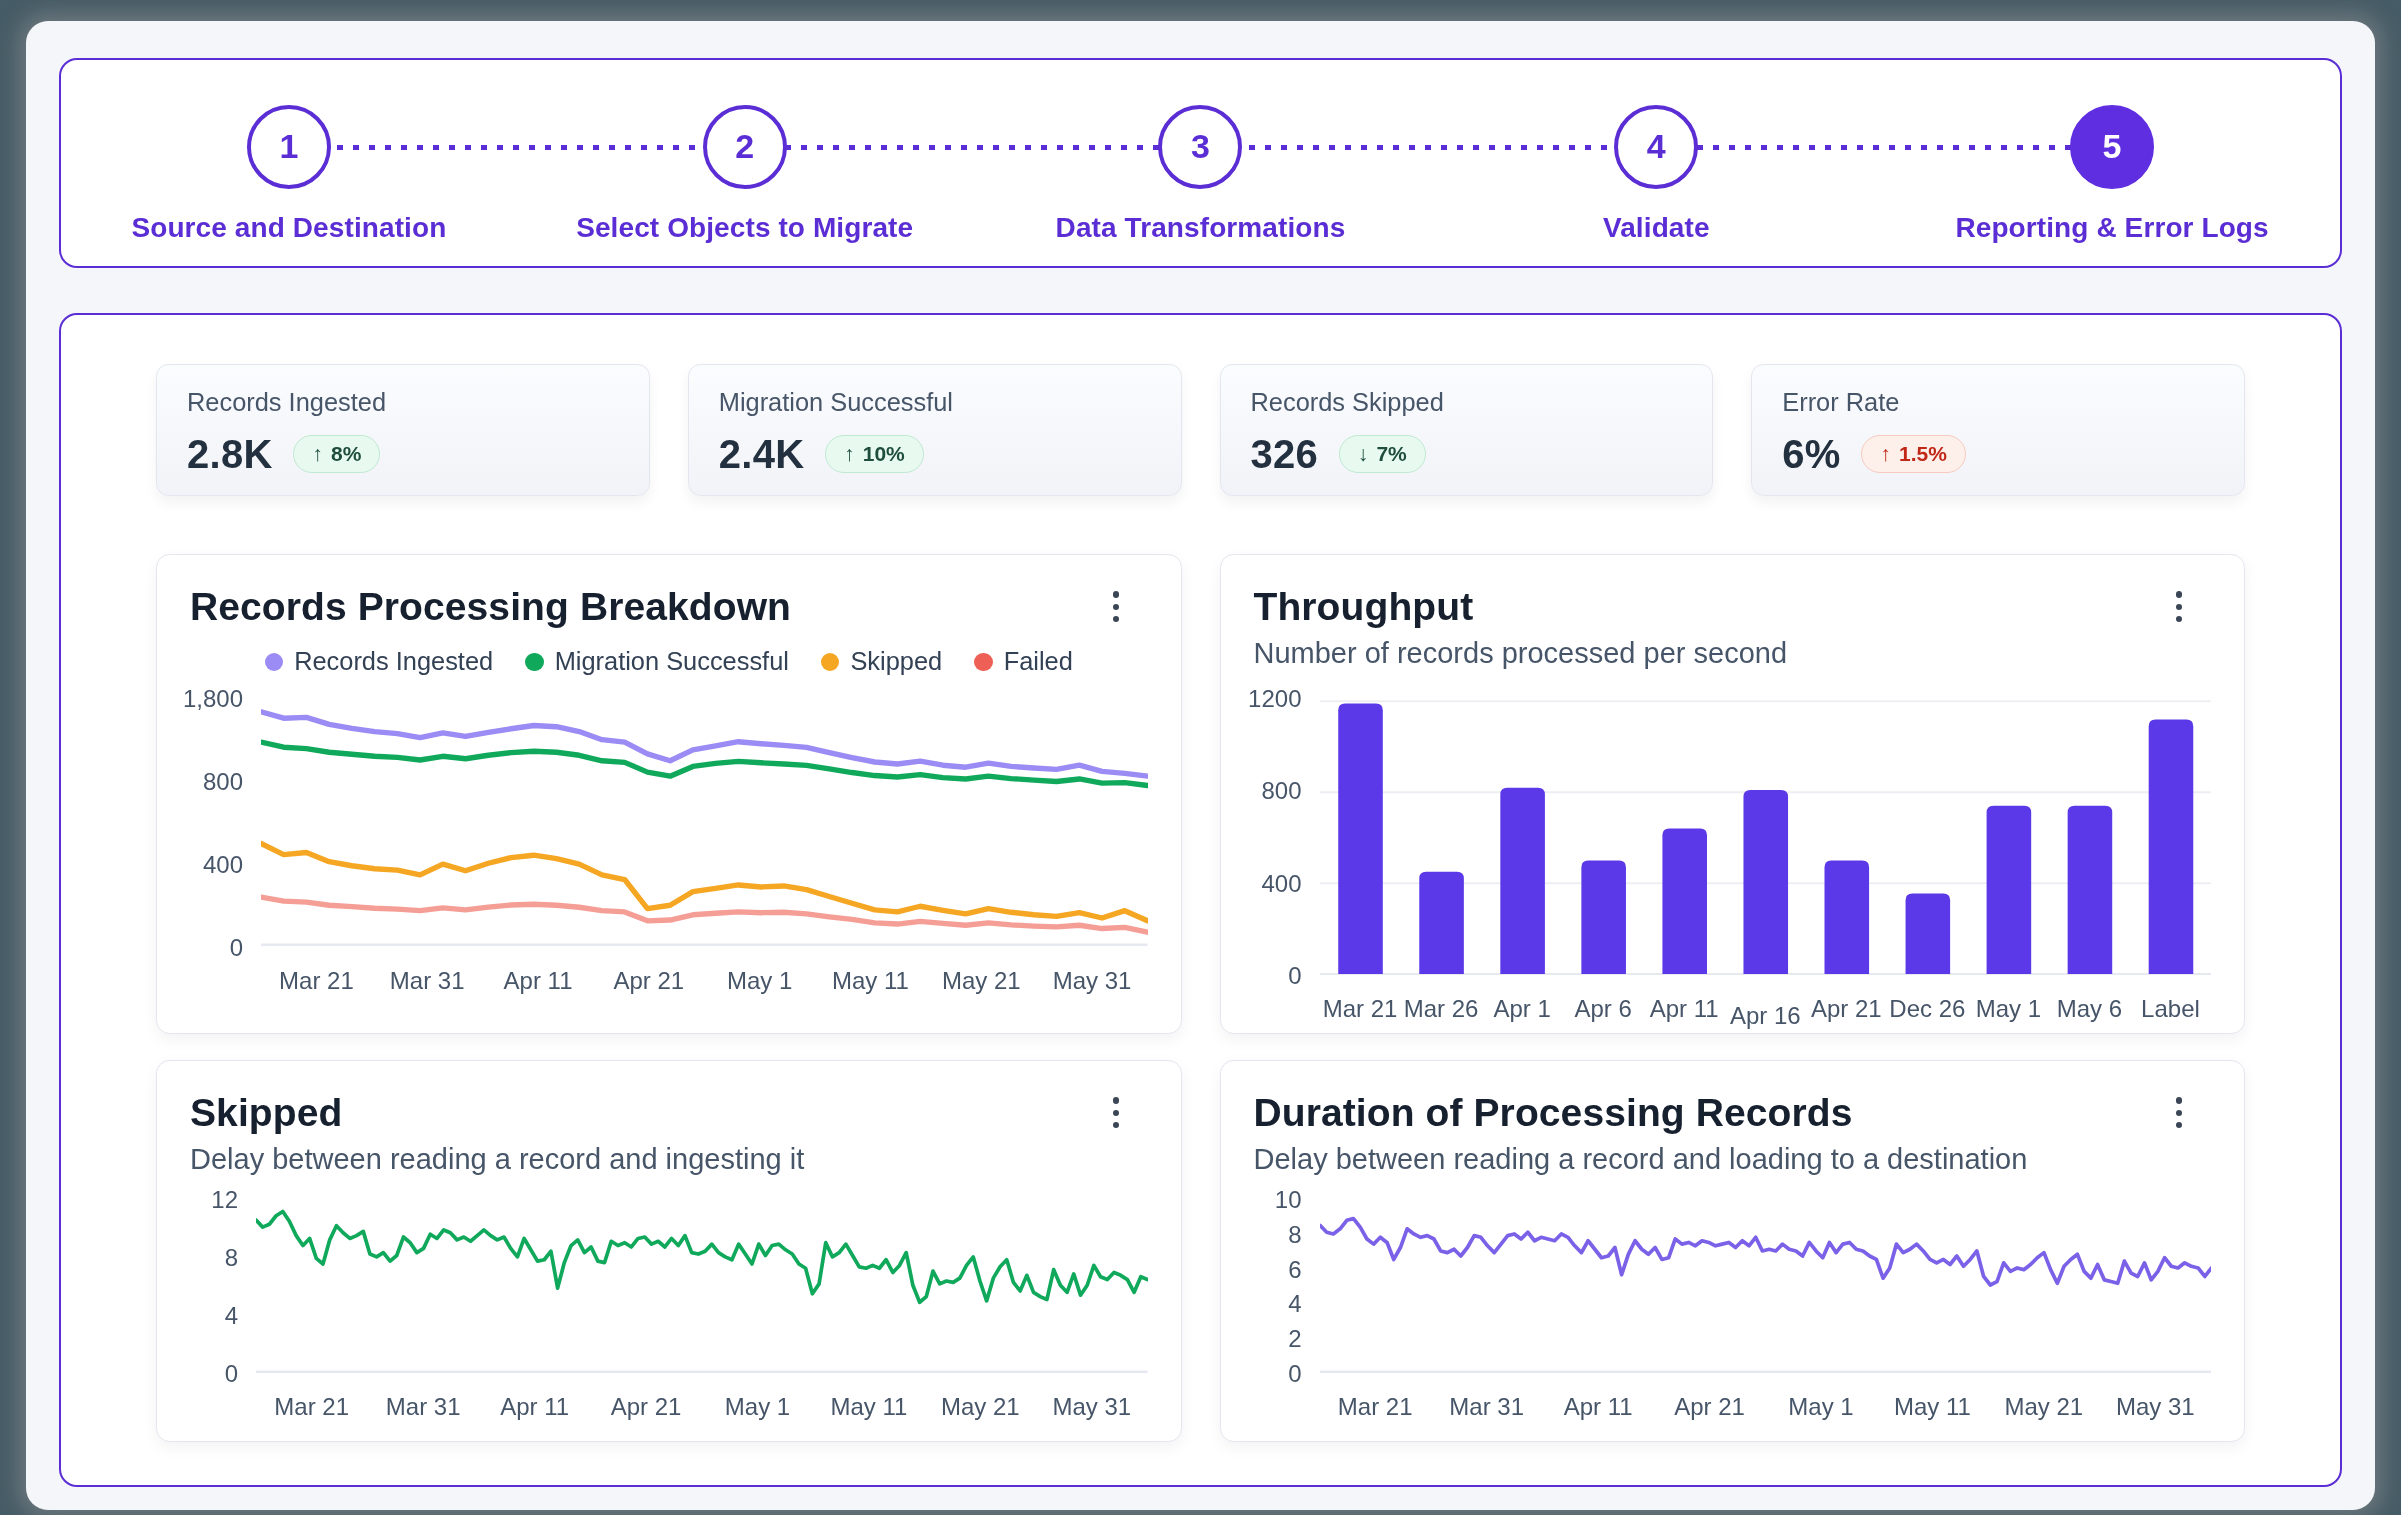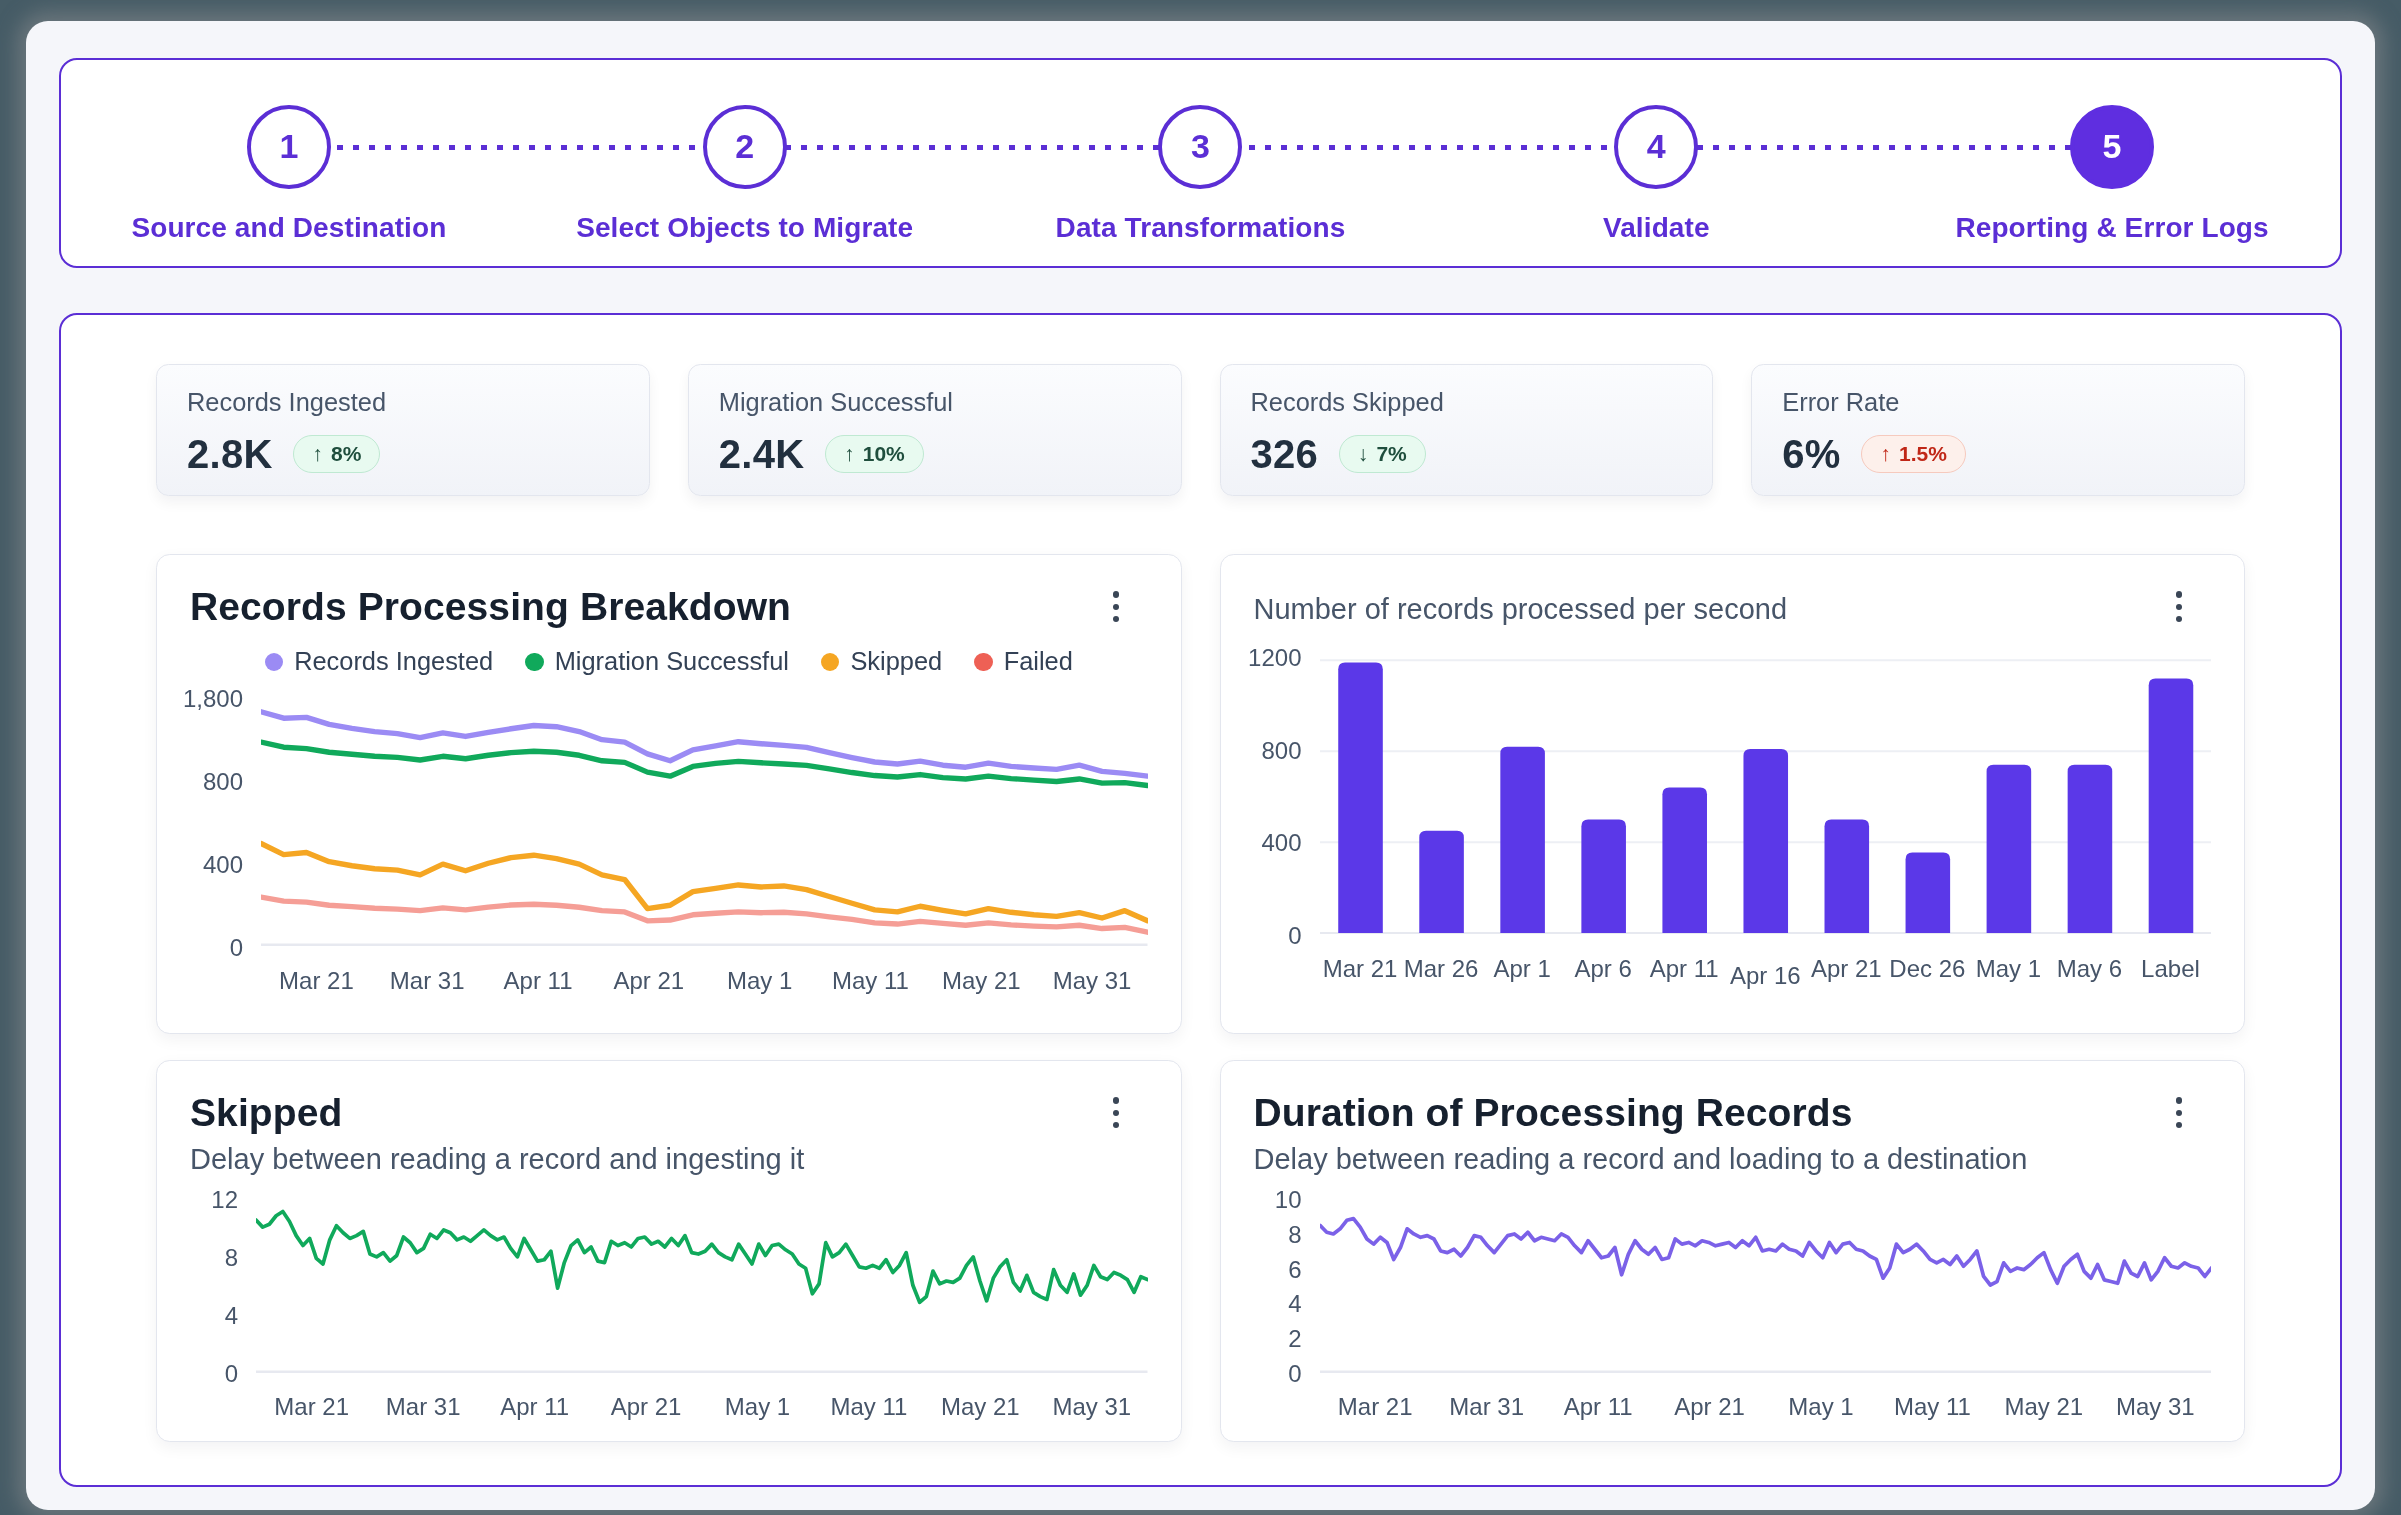--- a/index.html
+++ b/index.html
@@ -245,20 +245,21 @@
               <span class="xtick" style="left: 56.25%;">May 1</span>
               <span class="xtick" style="left: 68.75%;">May 11</span>
               <span class="xtick" style="left: 81.25%;">May 21</span>
               <span class="xtick" style="left: 93.75%;">May 31</span>
             </div>
         </div>
 
         <div class="chart-card">
           <div class="card-header">
             <div>
+              <div class="chart-title">Throughput</div>
               <div class="chart-subtitle">Number of records processed per second</div>
             </div>
             <div class="kebab">
                 <i></i>
                 <i></i>
                 <i></i>
               </div>
           </div>
           <div class="chart-area" style="margin-top:25px">
             <div class="y-col" style="width:66px;flex-basis:66px">

